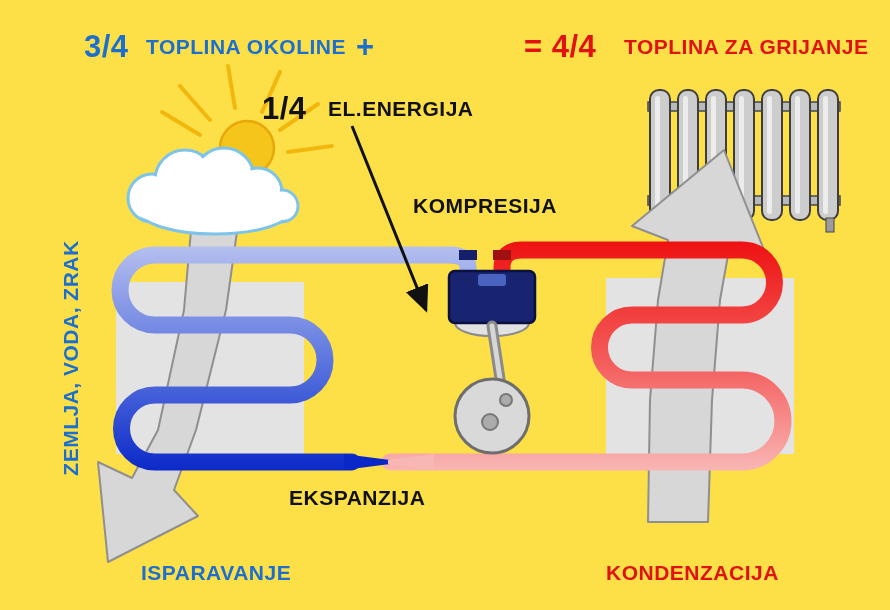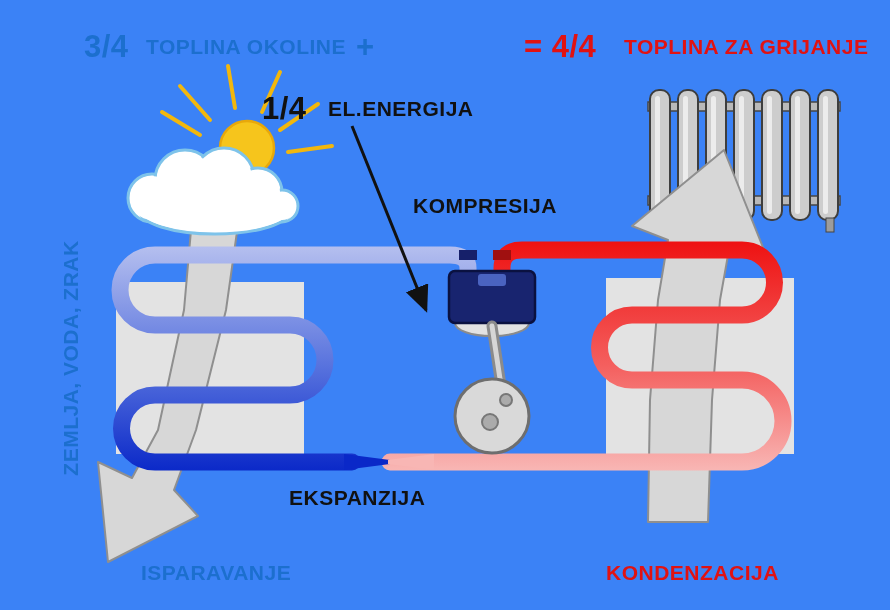--- a/index.html
+++ b/index.html
@@ -1,16 +1,16 @@
 <!DOCTYPE html>
 <html><head>
 <meta charset="utf-8">
 <style>
   html,body{margin:0;padding:0;background:#fff;}
-  .stage{position:relative;width:890px;height:610px;background:#3b82f6;overflow:hidden;
+  .stage{position:relative;width:890px;height:610px;background:#fde047;overflow:hidden;
          font-family:"Liberation Sans",sans-serif;}
   .stage svg{position:absolute;inset:0;}
   svg text{font-family:"Liberation Sans",sans-serif;font-weight:bold;}
   .fs31{font-size:31px;letter-spacing:.5px;}
   .fs21{font-size:21px;letter-spacing:.5px;}
 </style>
 </head>
 <body>
 
 <div class="stage">

